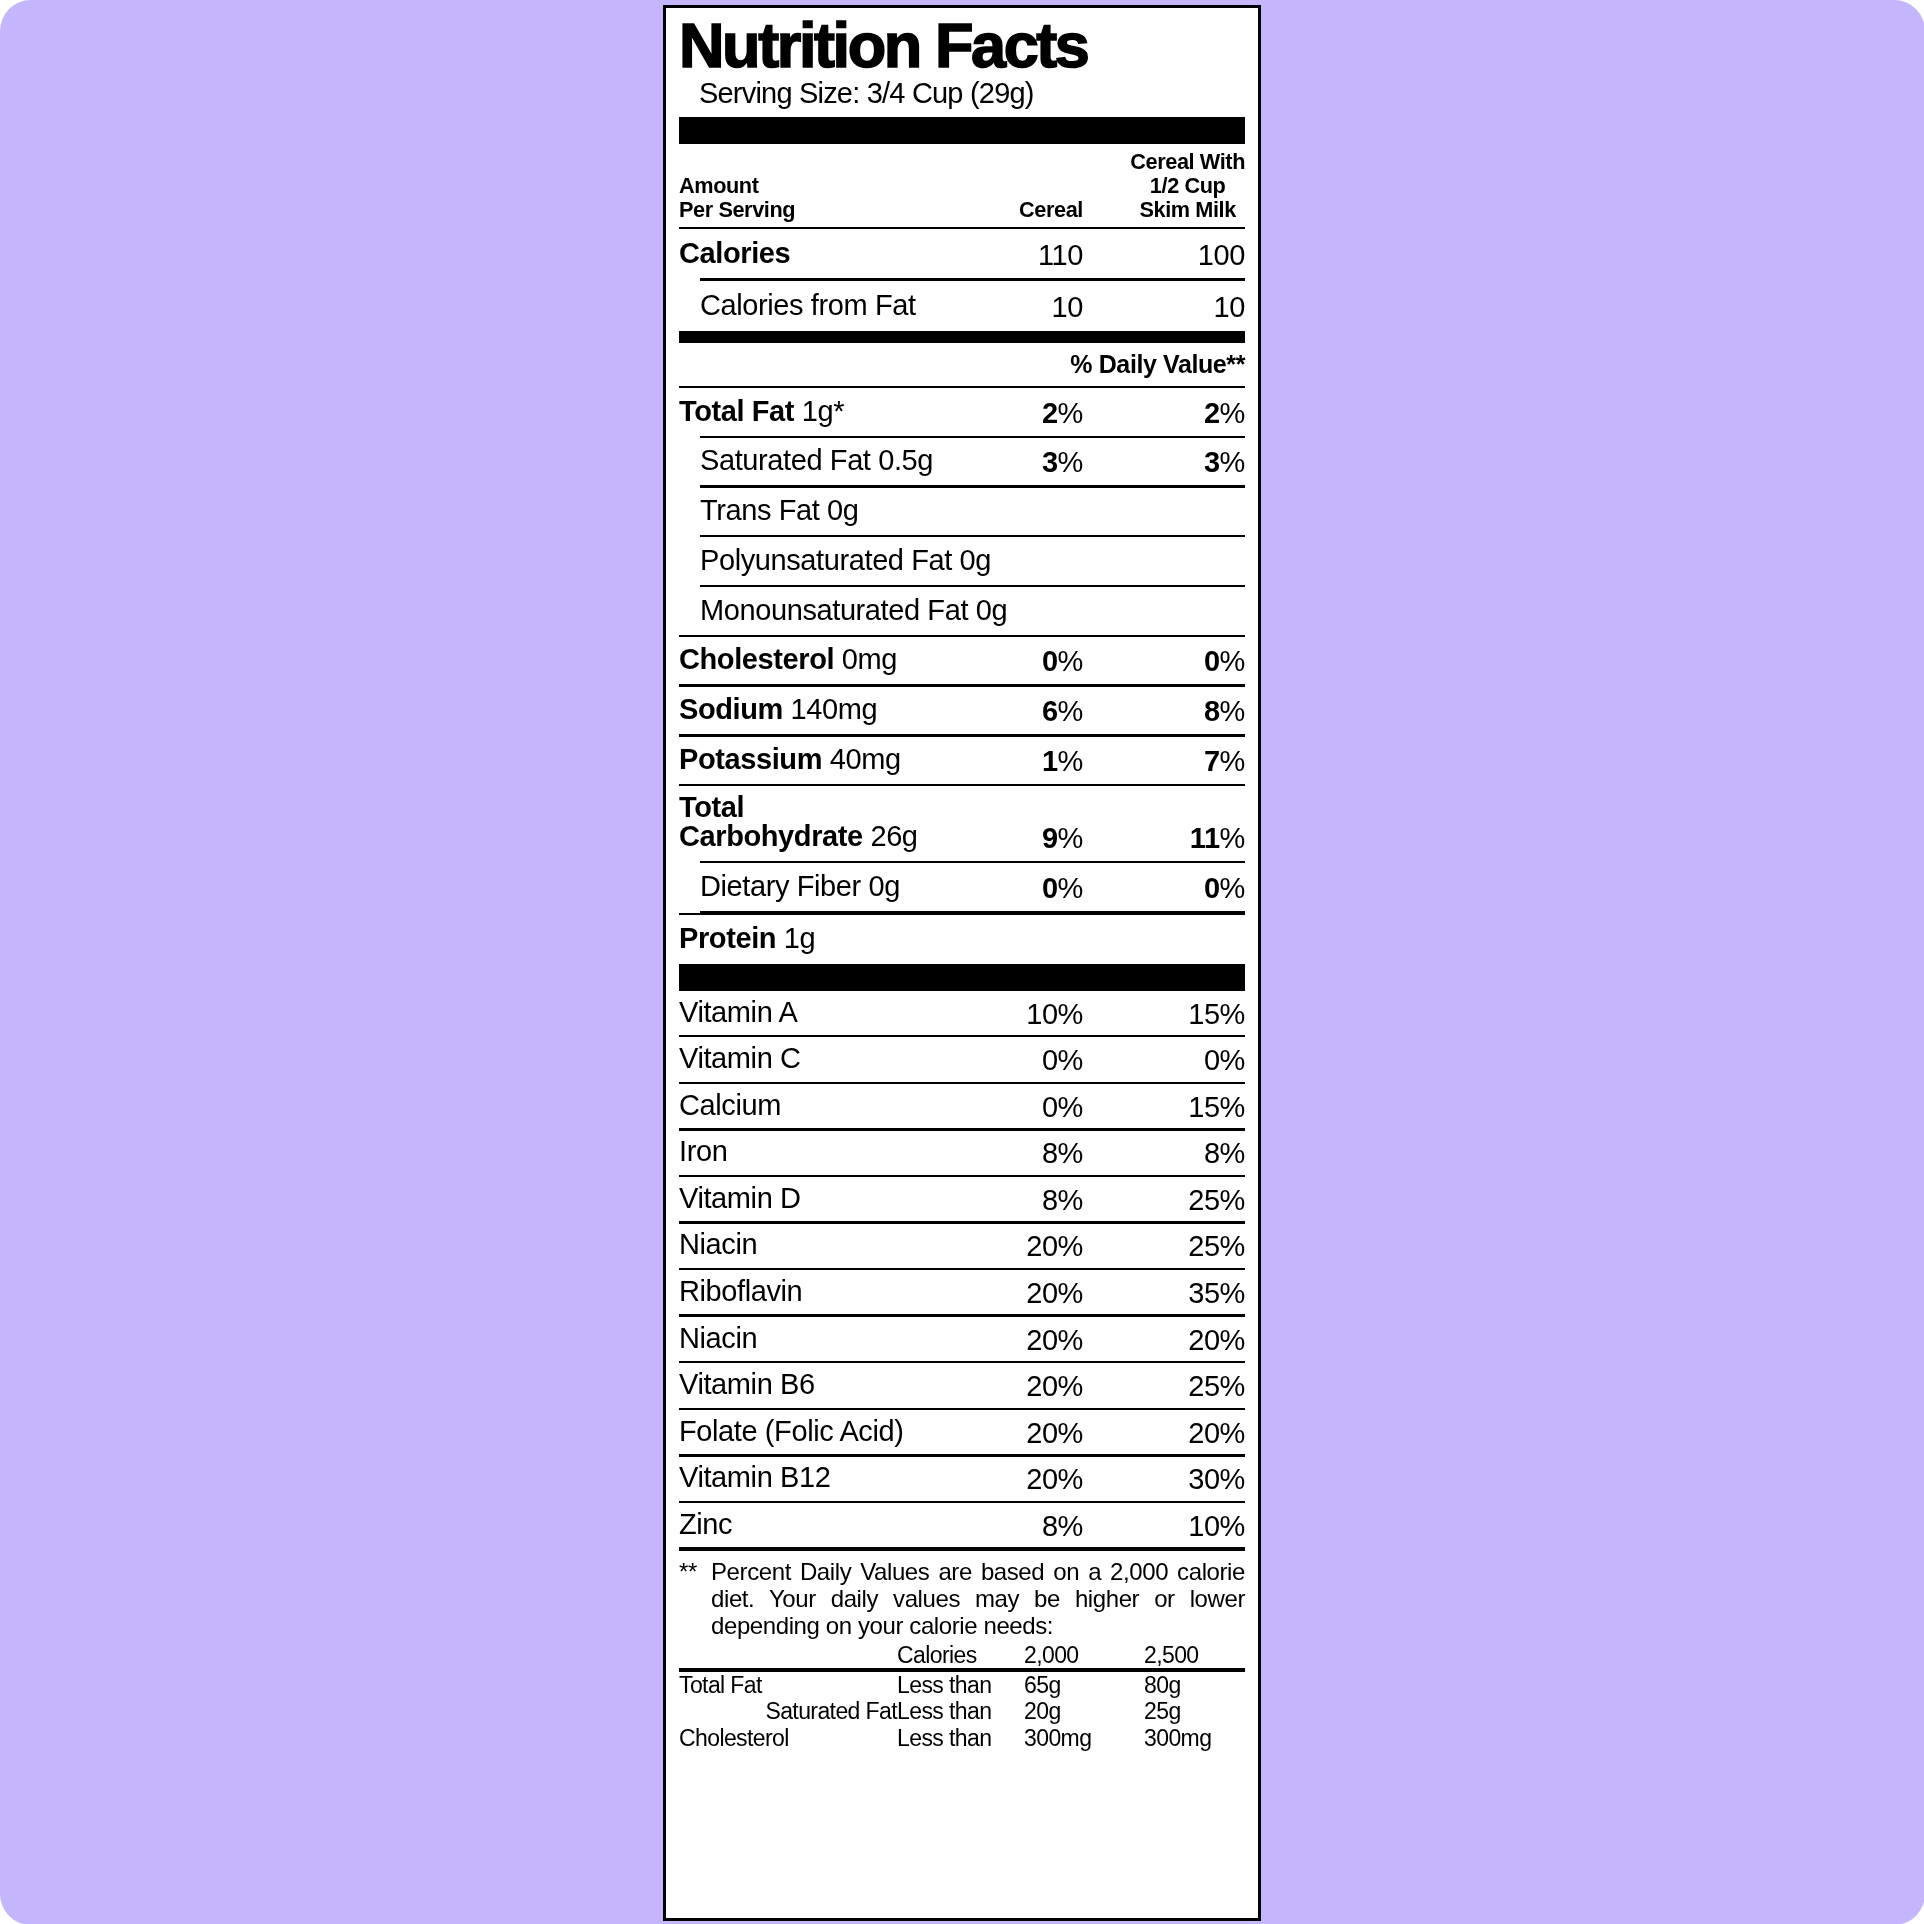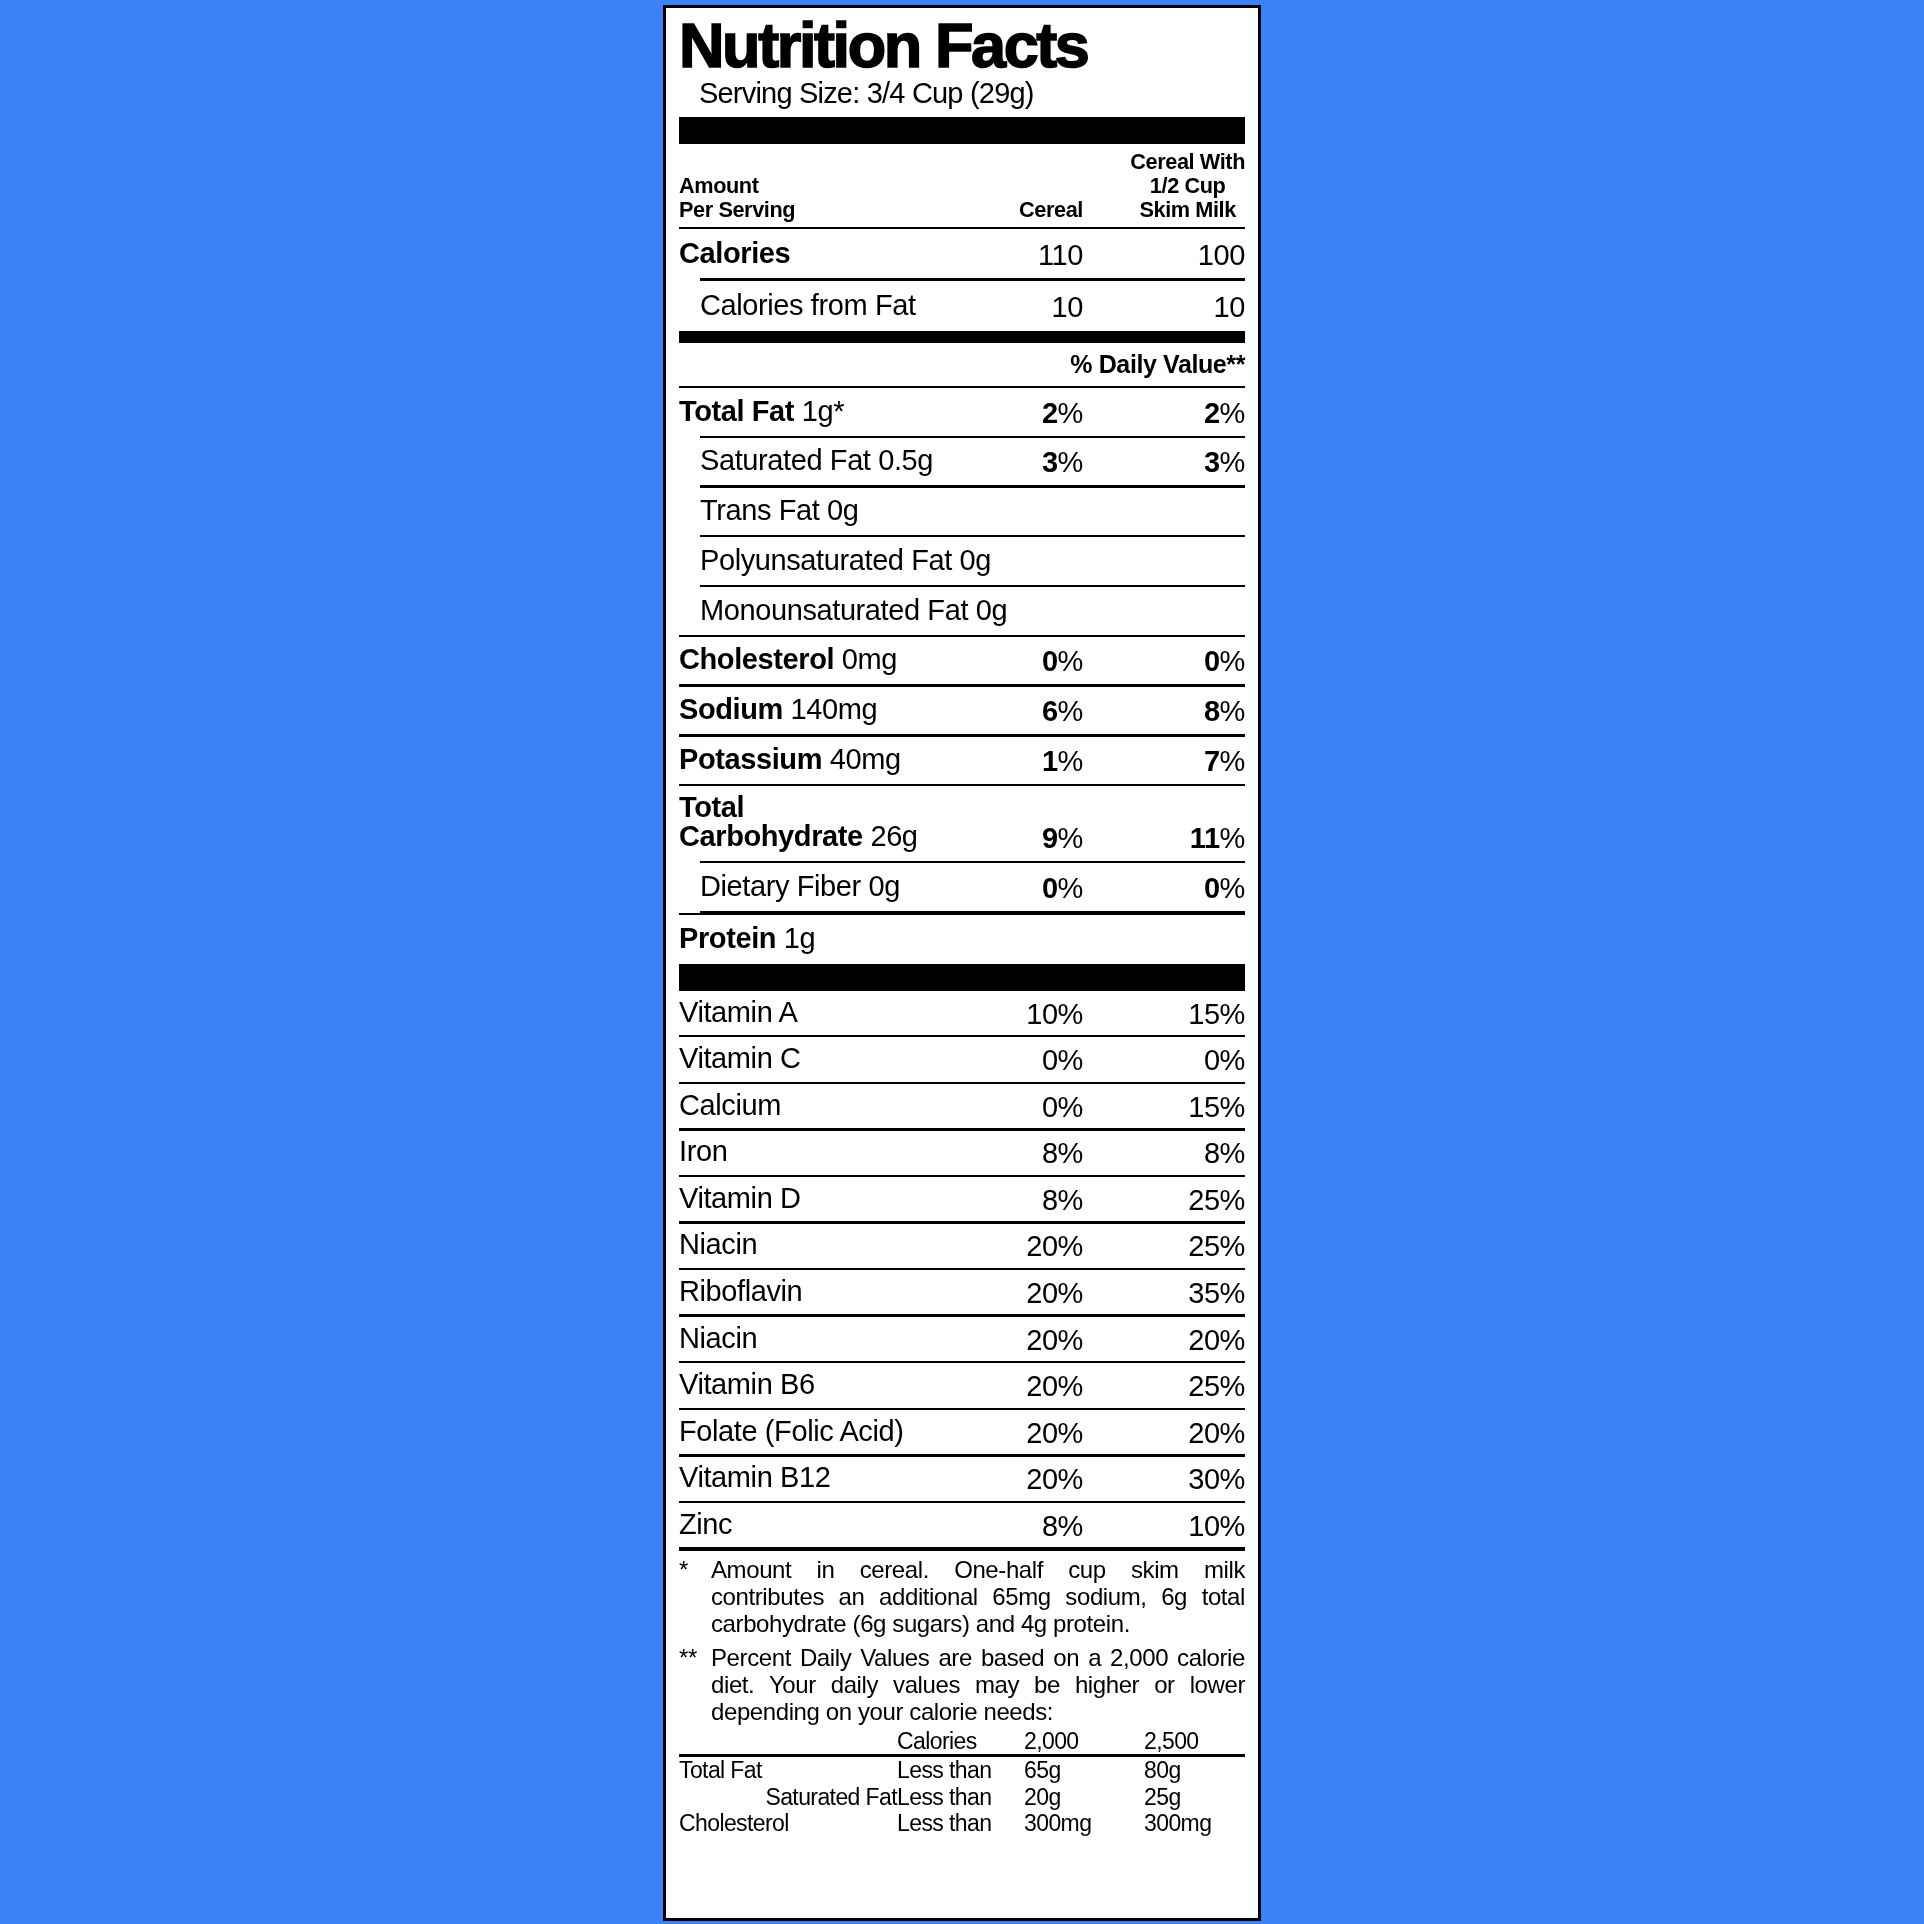--- a/index.html
+++ b/index.html
@@ -1,17 +1,17 @@
 <!DOCTYPE html>
 <html style="font-size:13px"><head>
 <meta charset="utf-8">
 <style>
   html,body{margin:0;padding:0;background:#fff;}
-  .canvas{position:relative;width:1925px;height:1925px;background:#3b82f6;
-          font-family:"Liberation Sans",sans-serif;color:#000;letter-spacing:-0.4px;}
+  .canvas{position:relative;width:1925px;height:1925px;background:#c4b5fd;
+          font-family:"Liberation Sans",sans-serif;color:#000;letter-spacing:-0.4px;border-radius:31px;}
   .nf-label{position:absolute;left:663px;top:4.8px;width:598px;height:1916px;
             border:3.2px solid #000;box-sizing:border-box;padding:0 13px;overflow:hidden;background:#fff;}
   .nf-title{font-size:63px;font-weight:700;line-height:1;margin-top:6.4px;letter-spacing:-2.4px;
             -webkit-text-stroke:1.6px #000;white-space:nowrap;}
   .serving-line{font-size:29px;line-height:33px;letter-spacing:-0.8px;margin-left:20px;}
   .bar{background:#000;}
   .bar-lg{height:27px;margin-top:6.4px;}
   .bar-sm{height:12px;margin-top:1.6px;}
   .bar-md{height:26.5px;margin-top:1.6px;}
   .rule{height:2.4px;background:#000;}
@@ -125,23 +125,20 @@
         <div class="rule"></div>
         <div class="vrow"><span class="nname">Folate (Folic Acid)</span><span class="vc">20%</span><span class="vm">20%</span></div>
         <div class="rule"></div>
         <div class="vrow"><span class="nname">Vitamin B12</span><span class="vc">20%</span><span class="vm">30%</span></div>
         <div class="rule"></div>
         <div class="vrow"><span class="nname">Zinc</span><span class="vc">8%</span><span class="vm">10%</span></div>
       </div>
 
     <div class="rule-thick"></div>
 
-    <p class="fn first">
-      <span class="mk">*</span><span>Amount in cereal. One-half cup skim milk contributes an additional 65mg sodium, 6g total carbohydrate (6g sugars) and 4g protein.</span>
-    </p>
     <p class="fn second">
       <span class="mk">**</span><span>Percent Daily Values are based on a 2,000 calorie diet. Your daily values may be higher or lower depending on your calorie needs:</span>
     </p>
 
     <div class="dvt">
       <div class="dv-grid dv-head-row">
         <span></span>
         <span>Calories</span>
         <span>2,000</span>
         <span>2,500</span>

